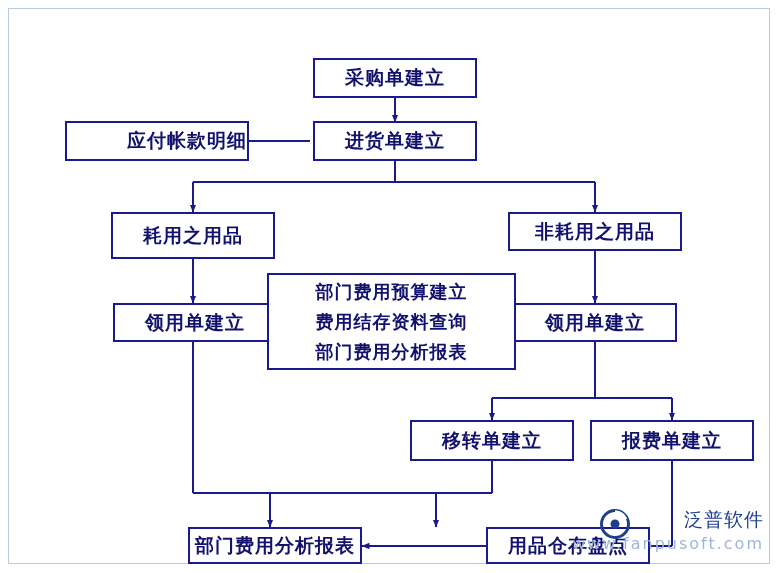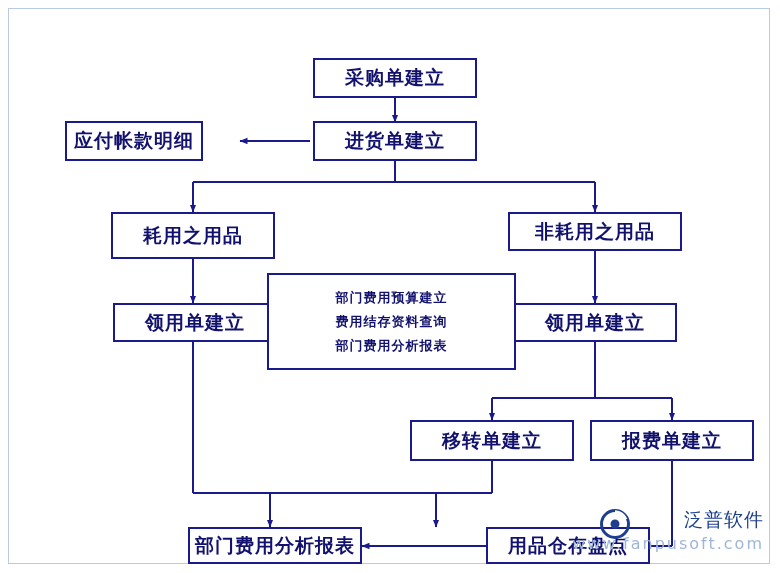--- a/index.html
+++ b/index.html
@@ -46,21 +46,21 @@
     justify-content: center;
     text-align: center;
     white-space: nowrap;
   }
   .panel {
     position: absolute;
     box-sizing: border-box;
     border: 2px solid #1a1a8c;
     background: #ffffff;
     color: #12126e;
-    font-size: 13px;
+    font-size: 18px;
     font-weight: bold;
     letter-spacing: 1px;
     display: flex;
     flex-direction: column;
     align-items: center;
     justify-content: center;
     gap: 6px;
     padding: 6px 10px;
   }
   .panel .line {
@@ -138,21 +138,21 @@
       <line x1="672" y1="546" x2="636" y2="546" marker-end="url(#arrow)"></line>
 
       <line x1="486" y1="546" x2="362" y2="546" marker-end="url(#arrow)"></line>
     </g>
   </svg>
 
   <div class="node" style="left:313px; top:58px; width:164px; height:40px;">
     <span>采购单建立</span>
   </div>
 
-  <div class="node" style="left:65px; top:121px; width:138px; height:40px;">
+  <div class="node" style="left:65px; top:121px; width:184px; height:40px;justify-content:flex-end;">
     <span>应付帐款明细</span>
   </div>
 
   <div class="node" style="left:313px; top:121px; width:164px; height:40px;">
     <span>进货单建立</span>
   </div>
 
   <div class="node" style="left:111px; top:212px; width:164px; height:47px;">
     <span>耗用之用品</span>
   </div>

